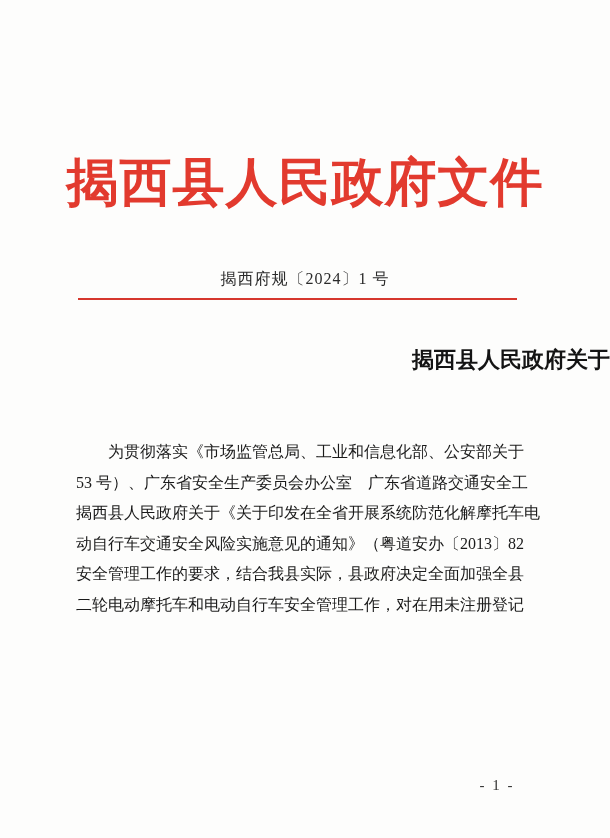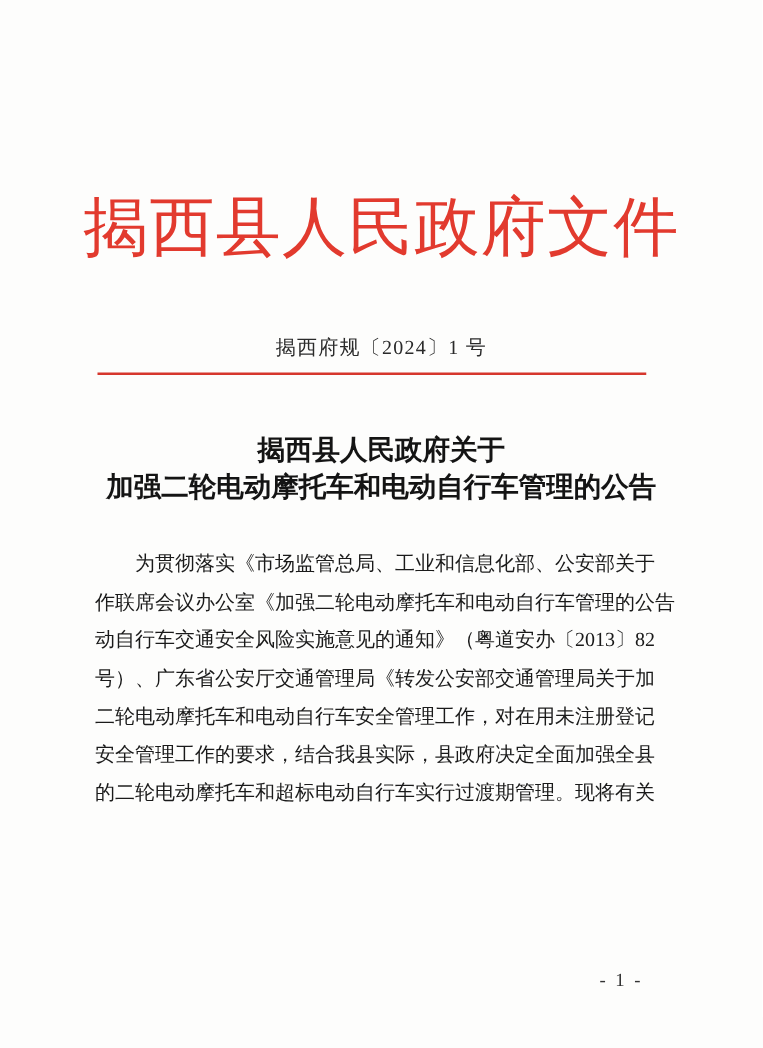--- a/index.html
+++ b/index.html
@@ -17,21 +17,21 @@
     color: #1c1c1c;
   }
   .red-header-title {
     position: absolute;
     top: 154px;
     left: 0;
     width: 100%;
     text-align: center;
     font-size: 52px;
     line-height: 58px;
-    font-weight: 400;
+    font-weight: 700;
     letter-spacing: 1px;
     color: #e23a2e;
     white-space: nowrap;
   }
   .doc-number {
     position: absolute;
     top: 268px;
     left: 0;
     width: 100%;
     text-align: center;
@@ -46,21 +46,21 @@
     left: 78px;
     width: 439px;
     height: 2px;
     background: #d6372d;
   }
   .doc-title {
     position: absolute;
     top: 345px;
     left: 0;
     width: 100%;
-    text-align: center;
+    text-align: right;
     font-weight: 700;
     font-size: 22px;
     line-height: 30px;
     color: #141414;
   }
   .body-paragraph {
     position: absolute;
     top: 437px;
     left: 76px;
     width: 440px;
@@ -92,28 +92,26 @@
 <div class="page">
 
   <div class="red-header-title">揭西县人民政府文件</div>
 
   <div class="doc-number">揭西府规〔2024〕1 号</div>
 
   <div class="red-rule"></div>
 
   <div class="doc-title">
     <div class="doc-title-line">揭西县人民政府关于</div>
-    <div class="doc-title-line">加强二轮电动摩托车和电动自行车管理的公告</div>
   </div>
 
   <div class="body-paragraph">
       <div class="body-line">　　为贯彻落实《市场监管总局、工业和信息化部、公安部关于</div>
-      <div class="body-line">作联席会议办公室《加强二轮电动摩托车和电动自行车管理的公告</div>
+      <div class="body-line">53 号）、广东省安全生产委员会办公室　广东省道路交通安全工</div>
+      <div class="body-line">揭西县人民政府关于《关于印发在全省开展系统防范化解摩托车电</div>
       <div class="body-line">动自行车交通安全风险实施意见的通知》（粤道安办〔2013〕82</div>
-      <div class="body-line">号）、广东省公安厅交通管理局《转发公安部交通管理局关于加</div>
+      <div class="body-line">安全管理工作的要求，结合我县实际，县政府决定全面加强全县</div>
       <div class="body-line">二轮电动摩托车和电动自行车安全管理工作，对在用未注册登记</div>
-      <div class="body-line">安全管理工作的要求，结合我县实际，县政府决定全面加强全县</div>
-      <div class="body-line">的二轮电动摩托车和超标电动自行车实行过渡期管理。现将有关</div>
     </div>
 
   <div class="page-number">- 1 -</div>
 
 </div>
 
 </body></html>

